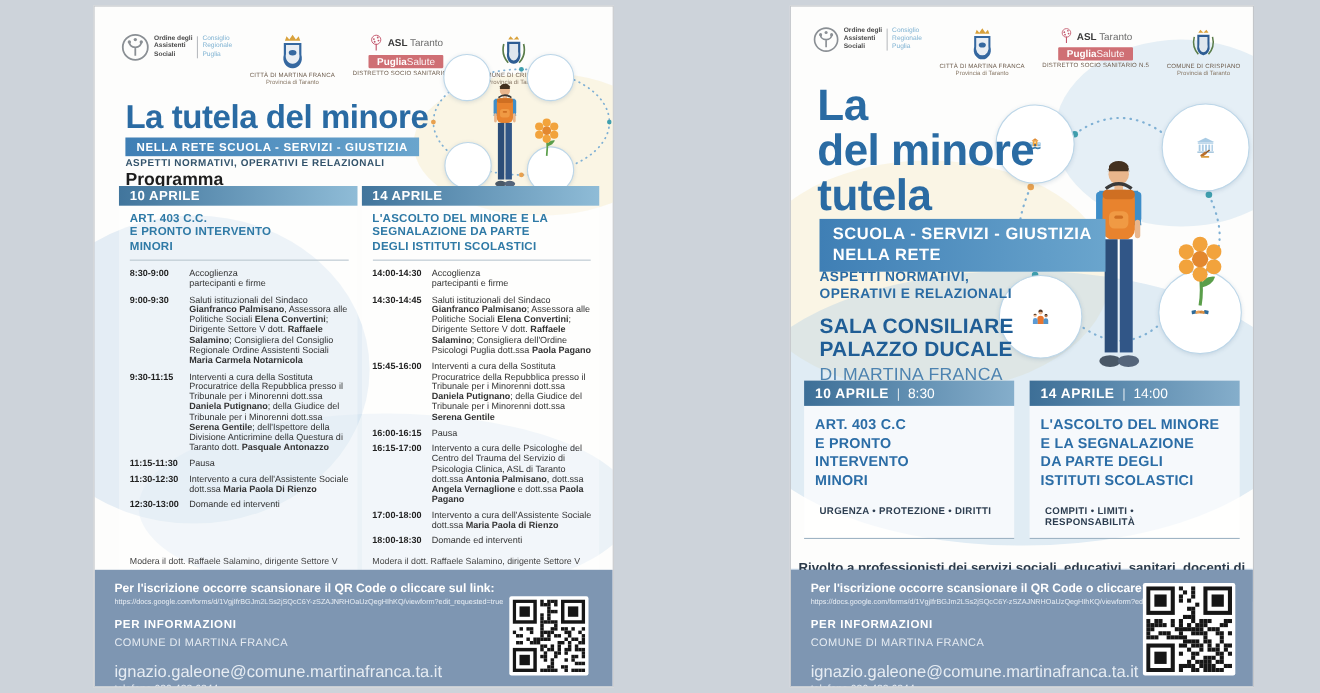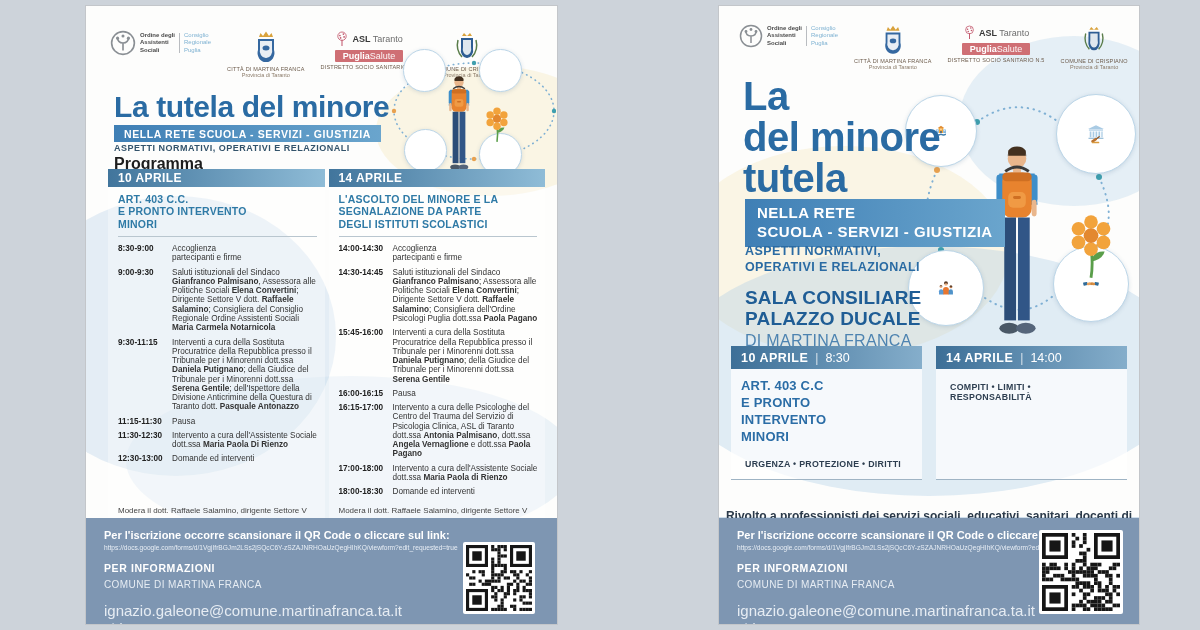--- a/index.html
+++ b/index.html
@@ -645,22 +645,22 @@
         </span>
     </div>
 
     <div class="titleR">
       <div>La</div>
       <div>del minore</div>
       <div>tutela</div>
     </div>
 
     <div class="bannerR">
+      <div>SCUOLA - SERVIZI - GIUSTIZIA</div>
       <div>NELLA RETE</div>
-      <div>SCUOLA - SERVIZI - GIUSTIZIA</div>
     </div>
 
     <div class="aspectsR prelines">ASPETTI NORMATIVI,
 OPERATIVI E RELAZIONALI</div>
 
     <div class="venue">
       <div class="venue-b prelines">SALA CONSILIARE
 PALAZZO DUCALE</div>
       <div class="venue-r">DI MARTINA FRANCA</div>
     </div>
@@ -677,20 +677,24 @@
 INTERVENTO
 MINORI</div>
         <div class="card-tag">URGENZA • PROTEZIONE • DIRITTI</div>
       </div>
       <div class="card">
         <div class="datebar">
           <span class="d">14 APRILE</span>
           <span class="p">|</span>
           <span class="t">14:00</span>
         </div>
+        <div class="card-title prelines">L'ASCOLTO DEL MINORE
+E LA SEGNALAZIONE
+DA PARTE DEGLI
+ISTITUTI SCOLASTICI</div>
         <div class="card-tag">COMPITI • LIMITI • RESPONSABILITÀ</div>
       </div>
     </div>
 
     <div class="audience prelines">Rivolto a professionisti dei servizi sociali, educativi, sanitari, docenti di ogni ordine e grado
 e a tutte le persone che operano a tutela dell'infanzia e dell'adolescenza.</div>
 
     <div class="band">
       <div class="reg-label">Per l'iscrizione occorre scansionare il QR Code o cliccare sul link:</div>
       <div class="reg-url">https://docs.google.com/forms/d/1VgjIfrBGJm2LSs2jSQcC6Y-zSZAJNRHOaUzQegHIhKQ/viewform?edit_requested=true</div>

